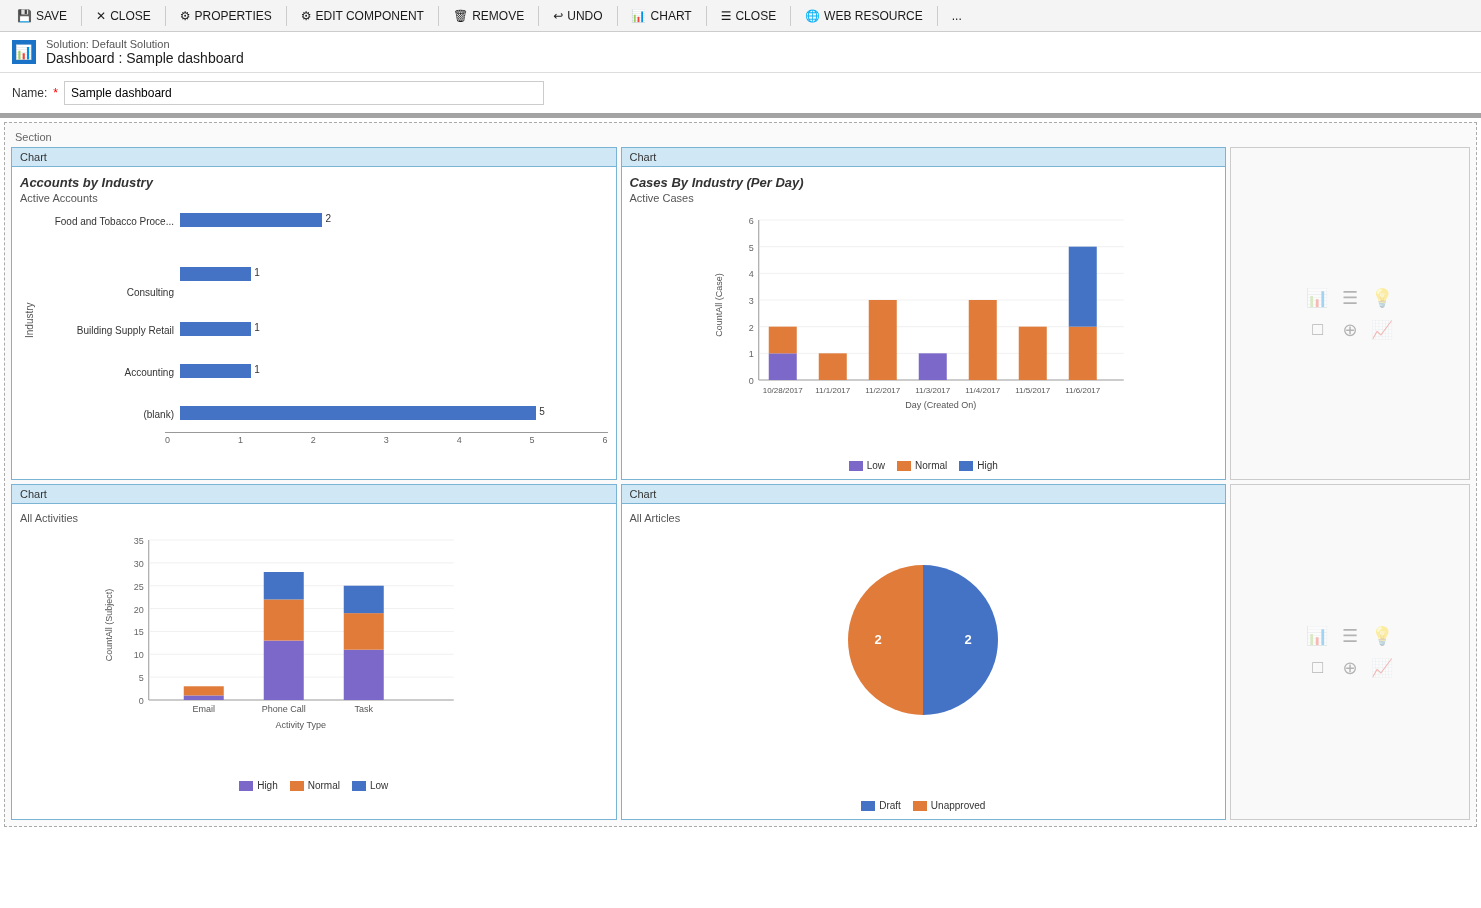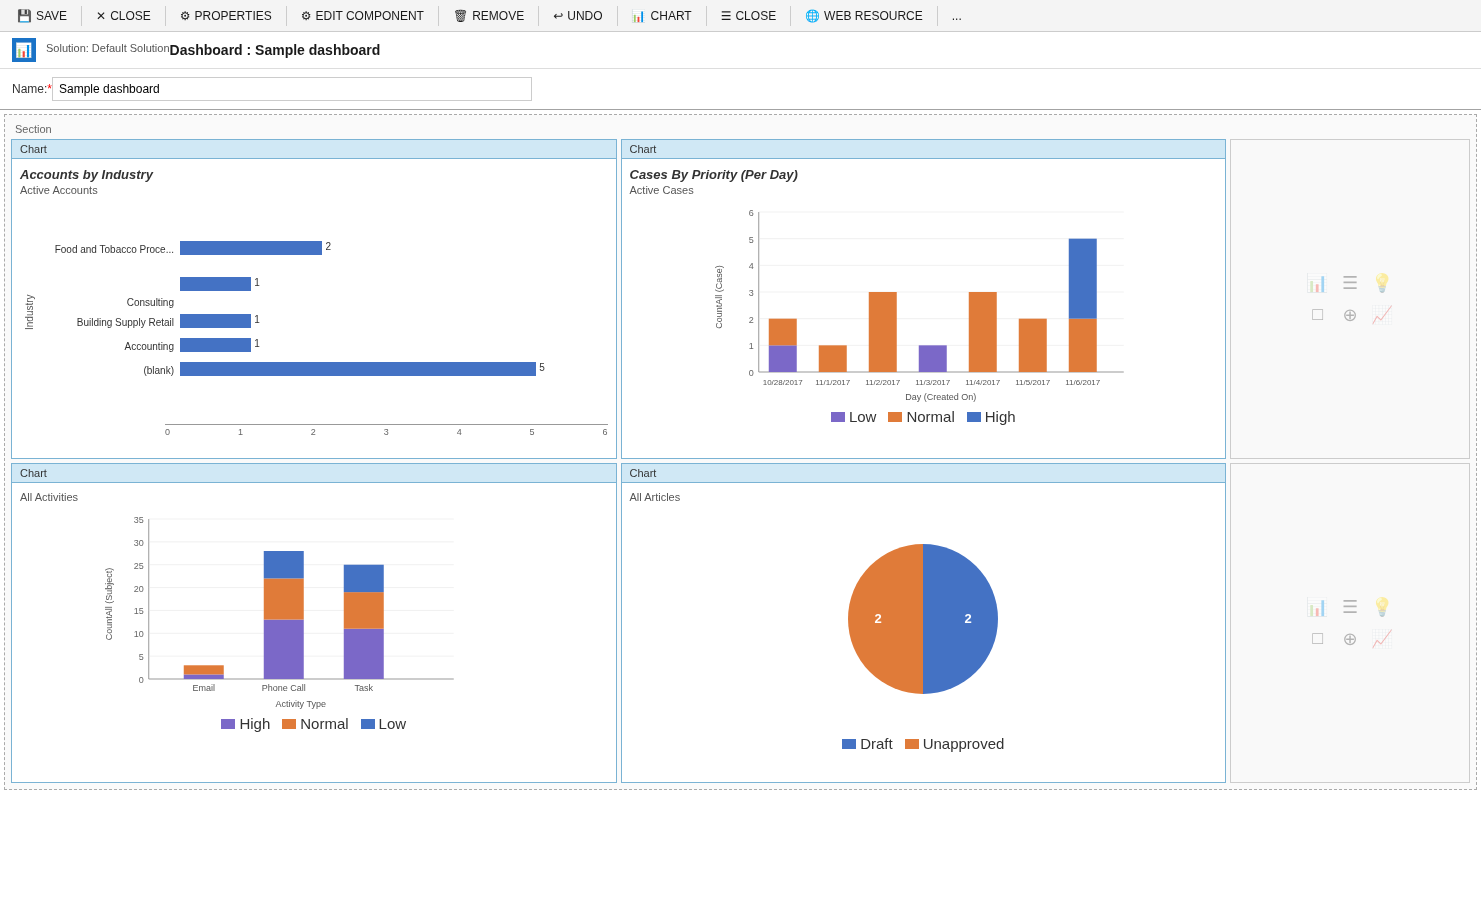--- a/index.html
+++ b/index.html
@@ -21,28 +21,28 @@
     
     .header {
       padding: 6px 12px; border-bottom: 1px solid #ddd;
       display: flex; align-items: center; gap: 10px;
     }
     .header-icon {
       width: 24px; height: 24px; background: #1a73c7;
       display: flex; align-items: center; justify-content: center;
       color: white; font-size: 10px; flex-shrink: 0;
     }
-    .header-info { display: flex; flex-direction: row; }
+    .header-info { display: flex; flex-direction: column; }
     .header-solution { font-size: 11px; color: #555; }
-    .header-title { font-size: 14px; font-weight: 700; color: #1a1a1a; }
+    .header-title { font-size: 14px; font-weight: 400; color: #1a1a1a; }
 
     
     .name-row {
-      padding: 8px 12px; display: flex; align-items: center; 
-      border-bottom: 1px solid #a3a3a3;
+      padding: 8px 12px; display: flex; align-items: center; gap: 6px;
+      border-bottom: 5px solid #a3a3a3;
     }
     .name-label { font-size: 12px; color: #333; }
     .name-required { color: red; }
     .name-input {
       width: 480px; height: 24px; border: 1px solid #ccc;
       padding: 2px 6px; font-size: 12px; outline: none;
     }
 
     
     .dashboard-area {
@@ -76,21 +76,21 @@
     .chart-subtitle { font-size: 11px; color: #555; margin-bottom: 6px; }
 
     
     .empty-panel {
       border: 1px solid #ccc; background: #f9f9f9;
       display: flex; flex-direction: column; align-items: center; justify-content: center;
       gap: 6px;
     }
 
     .legend { display: flex; gap: 12px; flex-wrap: wrap; margin-top: 6px; justify-content: center; }
-    .legend-item { display: flex; align-items: center; gap: 4px; font-size: 15px; }
+    .legend-item { display: flex; align-items: center; gap: 4px; font-size: 10px; margin-top: 44px; }
     .legend-swatch { width: 14px; height: 10px; }
   </style>
 </head>
 <body>
 
 <div class="toolbar">
   <button class="toolbar-btn">
     <span>💾</span>
     <span>SAVE</span>
   </button>
@@ -161,21 +161,21 @@
 
   <div class="dashboard-grid">
 
     <div class="chart-panel" style="min-height:320px;">
       <div class="chart-header">Chart</div>
       <div class="chart-body">
         <div class="chart-title">Accounts by Industry</div>
         <div class="chart-subtitle">Active Accounts</div>
         <div style="display:flex; height:220px; position:relative;">
           <div style="writing-mode:vertical-lr; transform:rotate(180deg); font-size:10px; color:#555; text-align:center; padding-right:4px; flex-shrink:0;">Industry</div>
-          <div style="flex:1; display:flex; flex-direction:column; justify-content:center; gap:2px;">
+          <div style="flex:1; display:flex; flex-direction:column; justify-content:center; gap:20px;">
 
           <div style="display: flex; align-items: center; margin-bottom: 4px;">
                 <div style="width: 145px; text-align: right; font-size: 10px; padding-right: 6px; flex-shrink: 0; overflow: hidden; text-overflow: ellipsis; white-space: nowrap;">Food and Tobacco Proce...</div>
                 <div style="flex: 1 1 0%; position: relative; height: 18px;">
                   <div style="height: 14px; background: rgb(68, 114, 196); width: 33.3333%;"></div>
                   <span style="font-size: 10px; margin-left: 3px; position: absolute; left: 33.3333%; top: 0px;">2</span>
                 </div>
               </div>
               <div style="display: flex; align-items: center; margin-bottom: 4px;">
                 <div style="width: 145px; text-align: right; font-size: 10px; padding-right: 6px; flex-shrink: 0; overflow: hidden; text-overflow: ellipsis; white-space: nowrap; margin-top: 32px;">Consulting</div>
@@ -218,21 +218,21 @@
               <span>5</span>
               <span>6</span>
             </div>
           </div>
         </div>
     </div>
 
     <div class="chart-panel" style="min-height:320px;">
       <div class="chart-header">Chart</div>
       <div class="chart-body">
-        <div class="chart-title">Cases By Priority (Per Day)</div>
+        <div class="chart-title">Cases By Industry (Per Day)</div>
         <div class="chart-subtitle">Active Cases</div>
         <div id="chart2-area" style="position:relative; height:200px;"><svg width="100%" height="200" viewBox="0 0 420 200">
               <line x1="45" y1="10" x2="45" y2="170" stroke="#999" stroke-width="1"></line>
               <line x1="45" y1="170" x2="410" y2="170" stroke="#999" stroke-width="1"></line>
               <text x="40" y="174" text-anchor="end" font-size="9" fill="#666">0</text>
               <text x="40" y="147.33333333333334" text-anchor="end" font-size="9" fill="#666">1</text>
               <line x1="45" y1="143.33333333333334" x2="410" y2="143.33333333333334" stroke="#e0e0e0" stroke-width="0.5"></line>
               <text x="40" y="120.66666666666667" text-anchor="end" font-size="9" fill="#666">2</text>
               <line x1="45" y1="116.66666666666667" x2="410" y2="116.66666666666667" stroke="#e0e0e0" stroke-width="0.5"></line>
               <text x="40" y="94" text-anchor="end" font-size="9" fill="#666">3</text>

